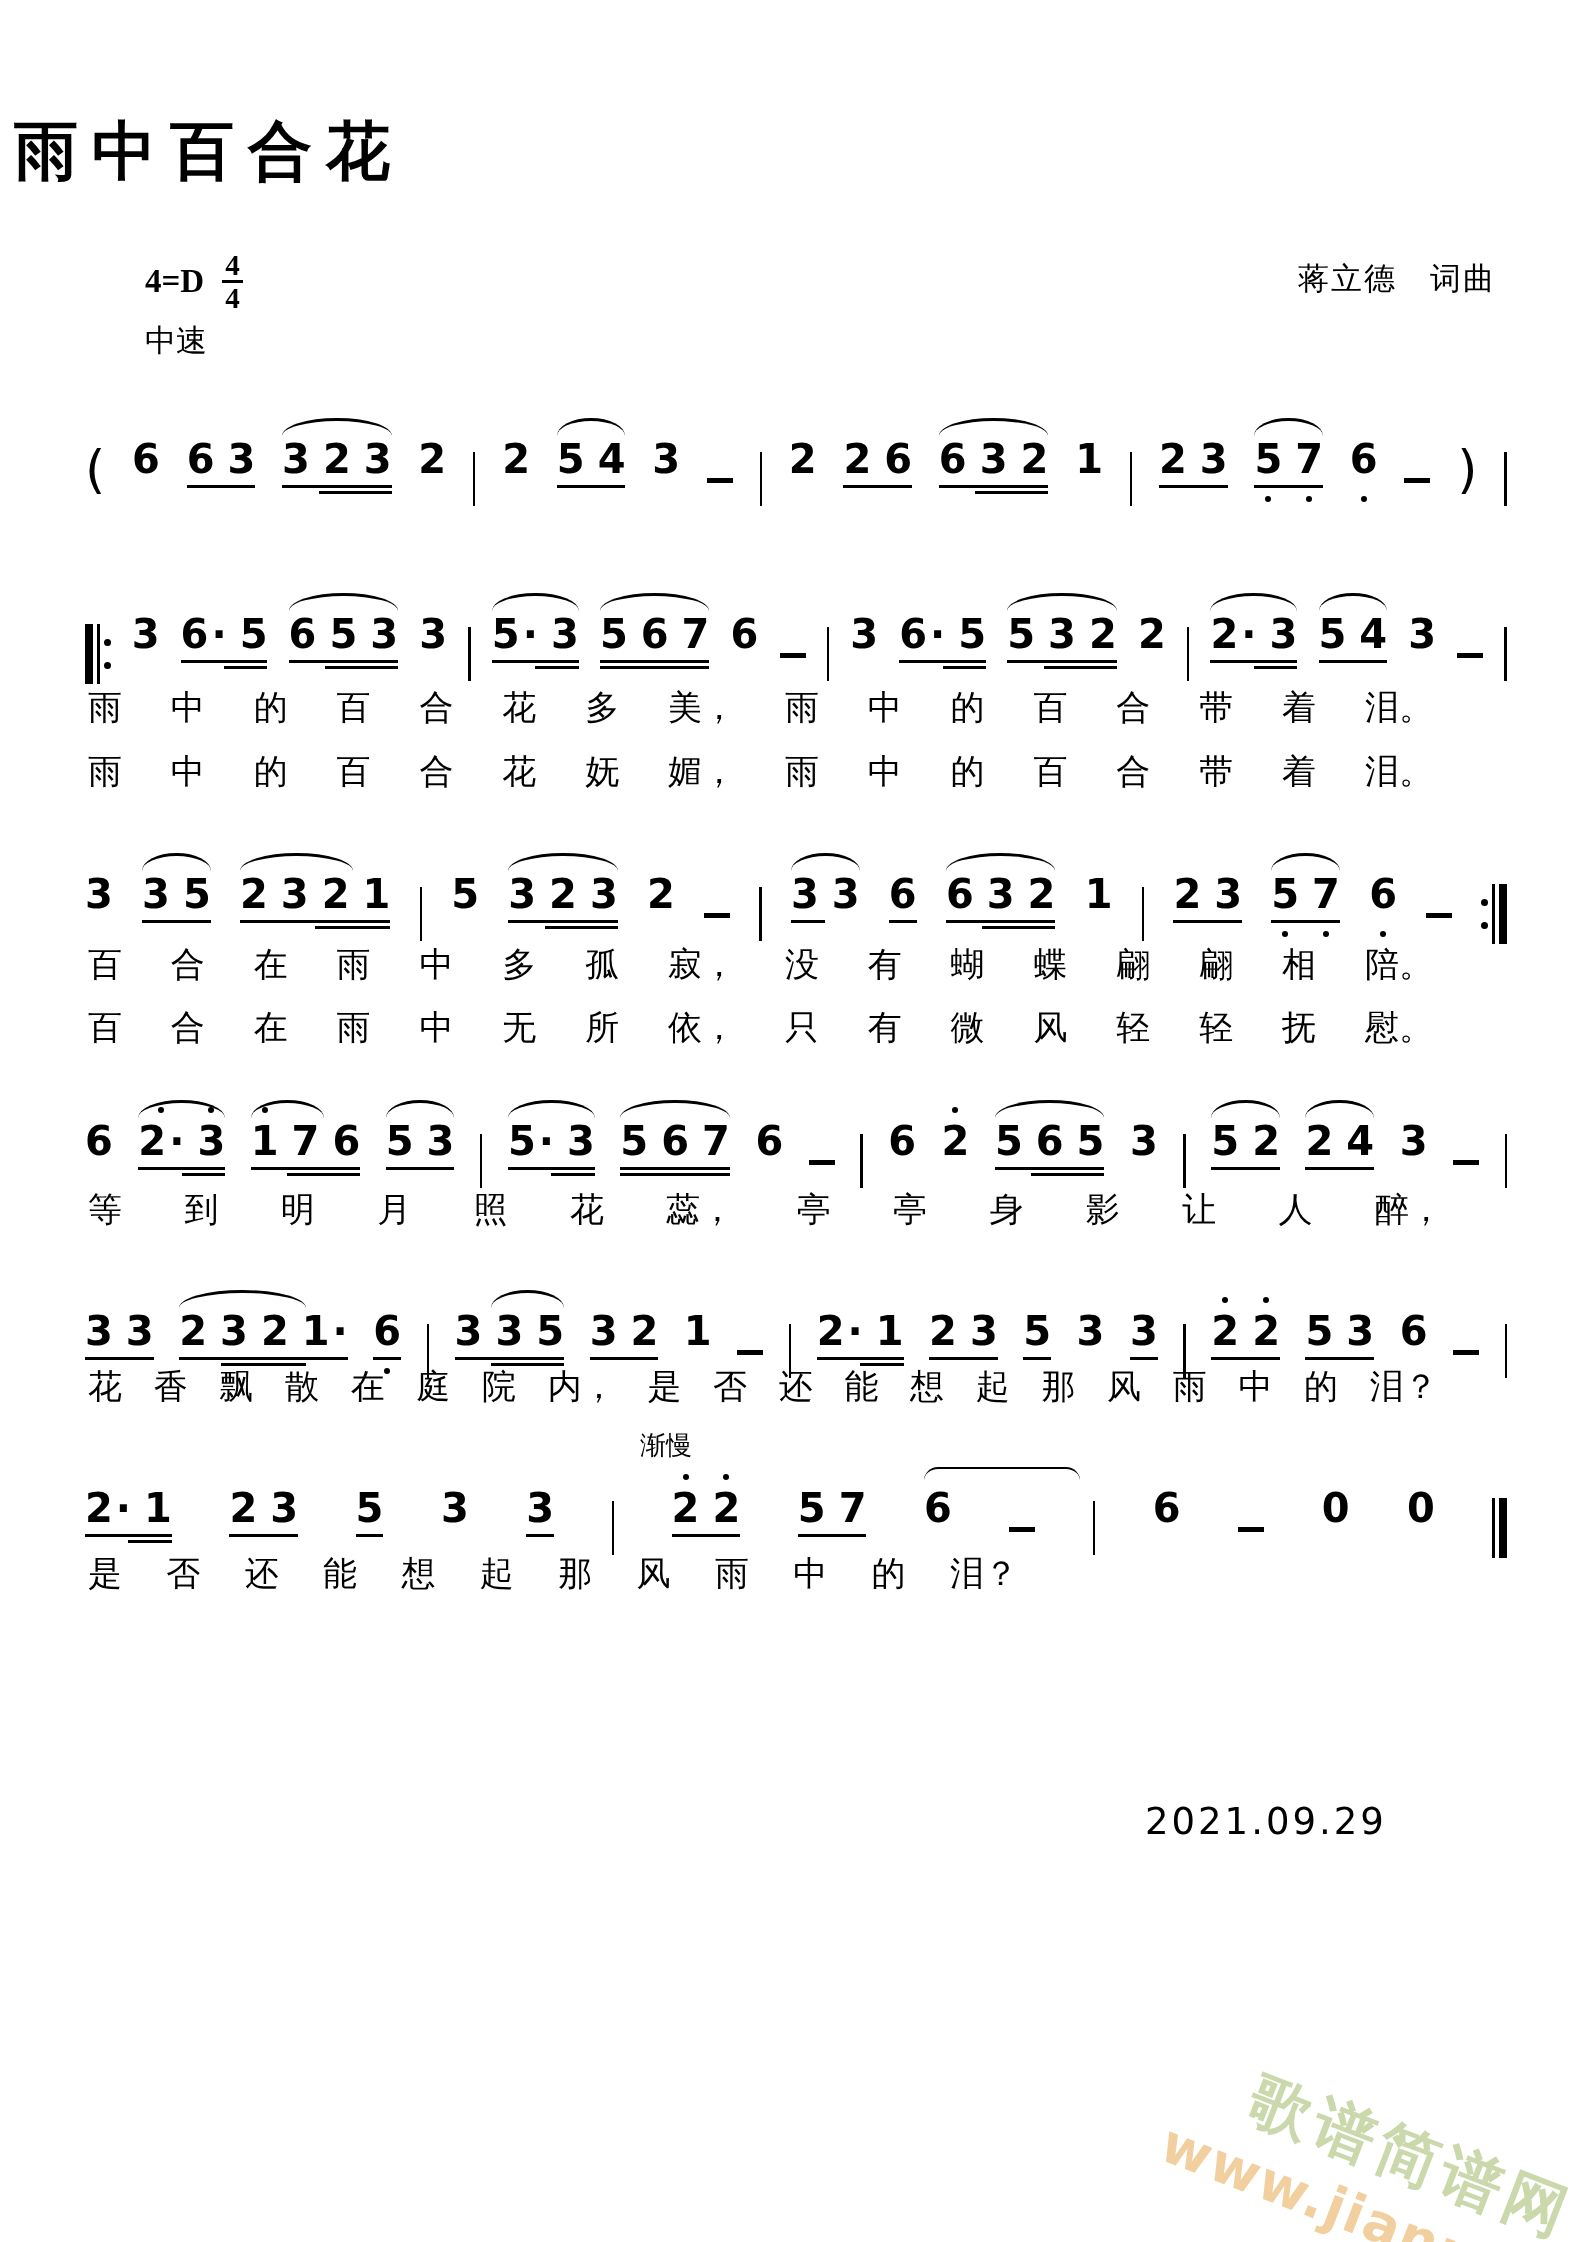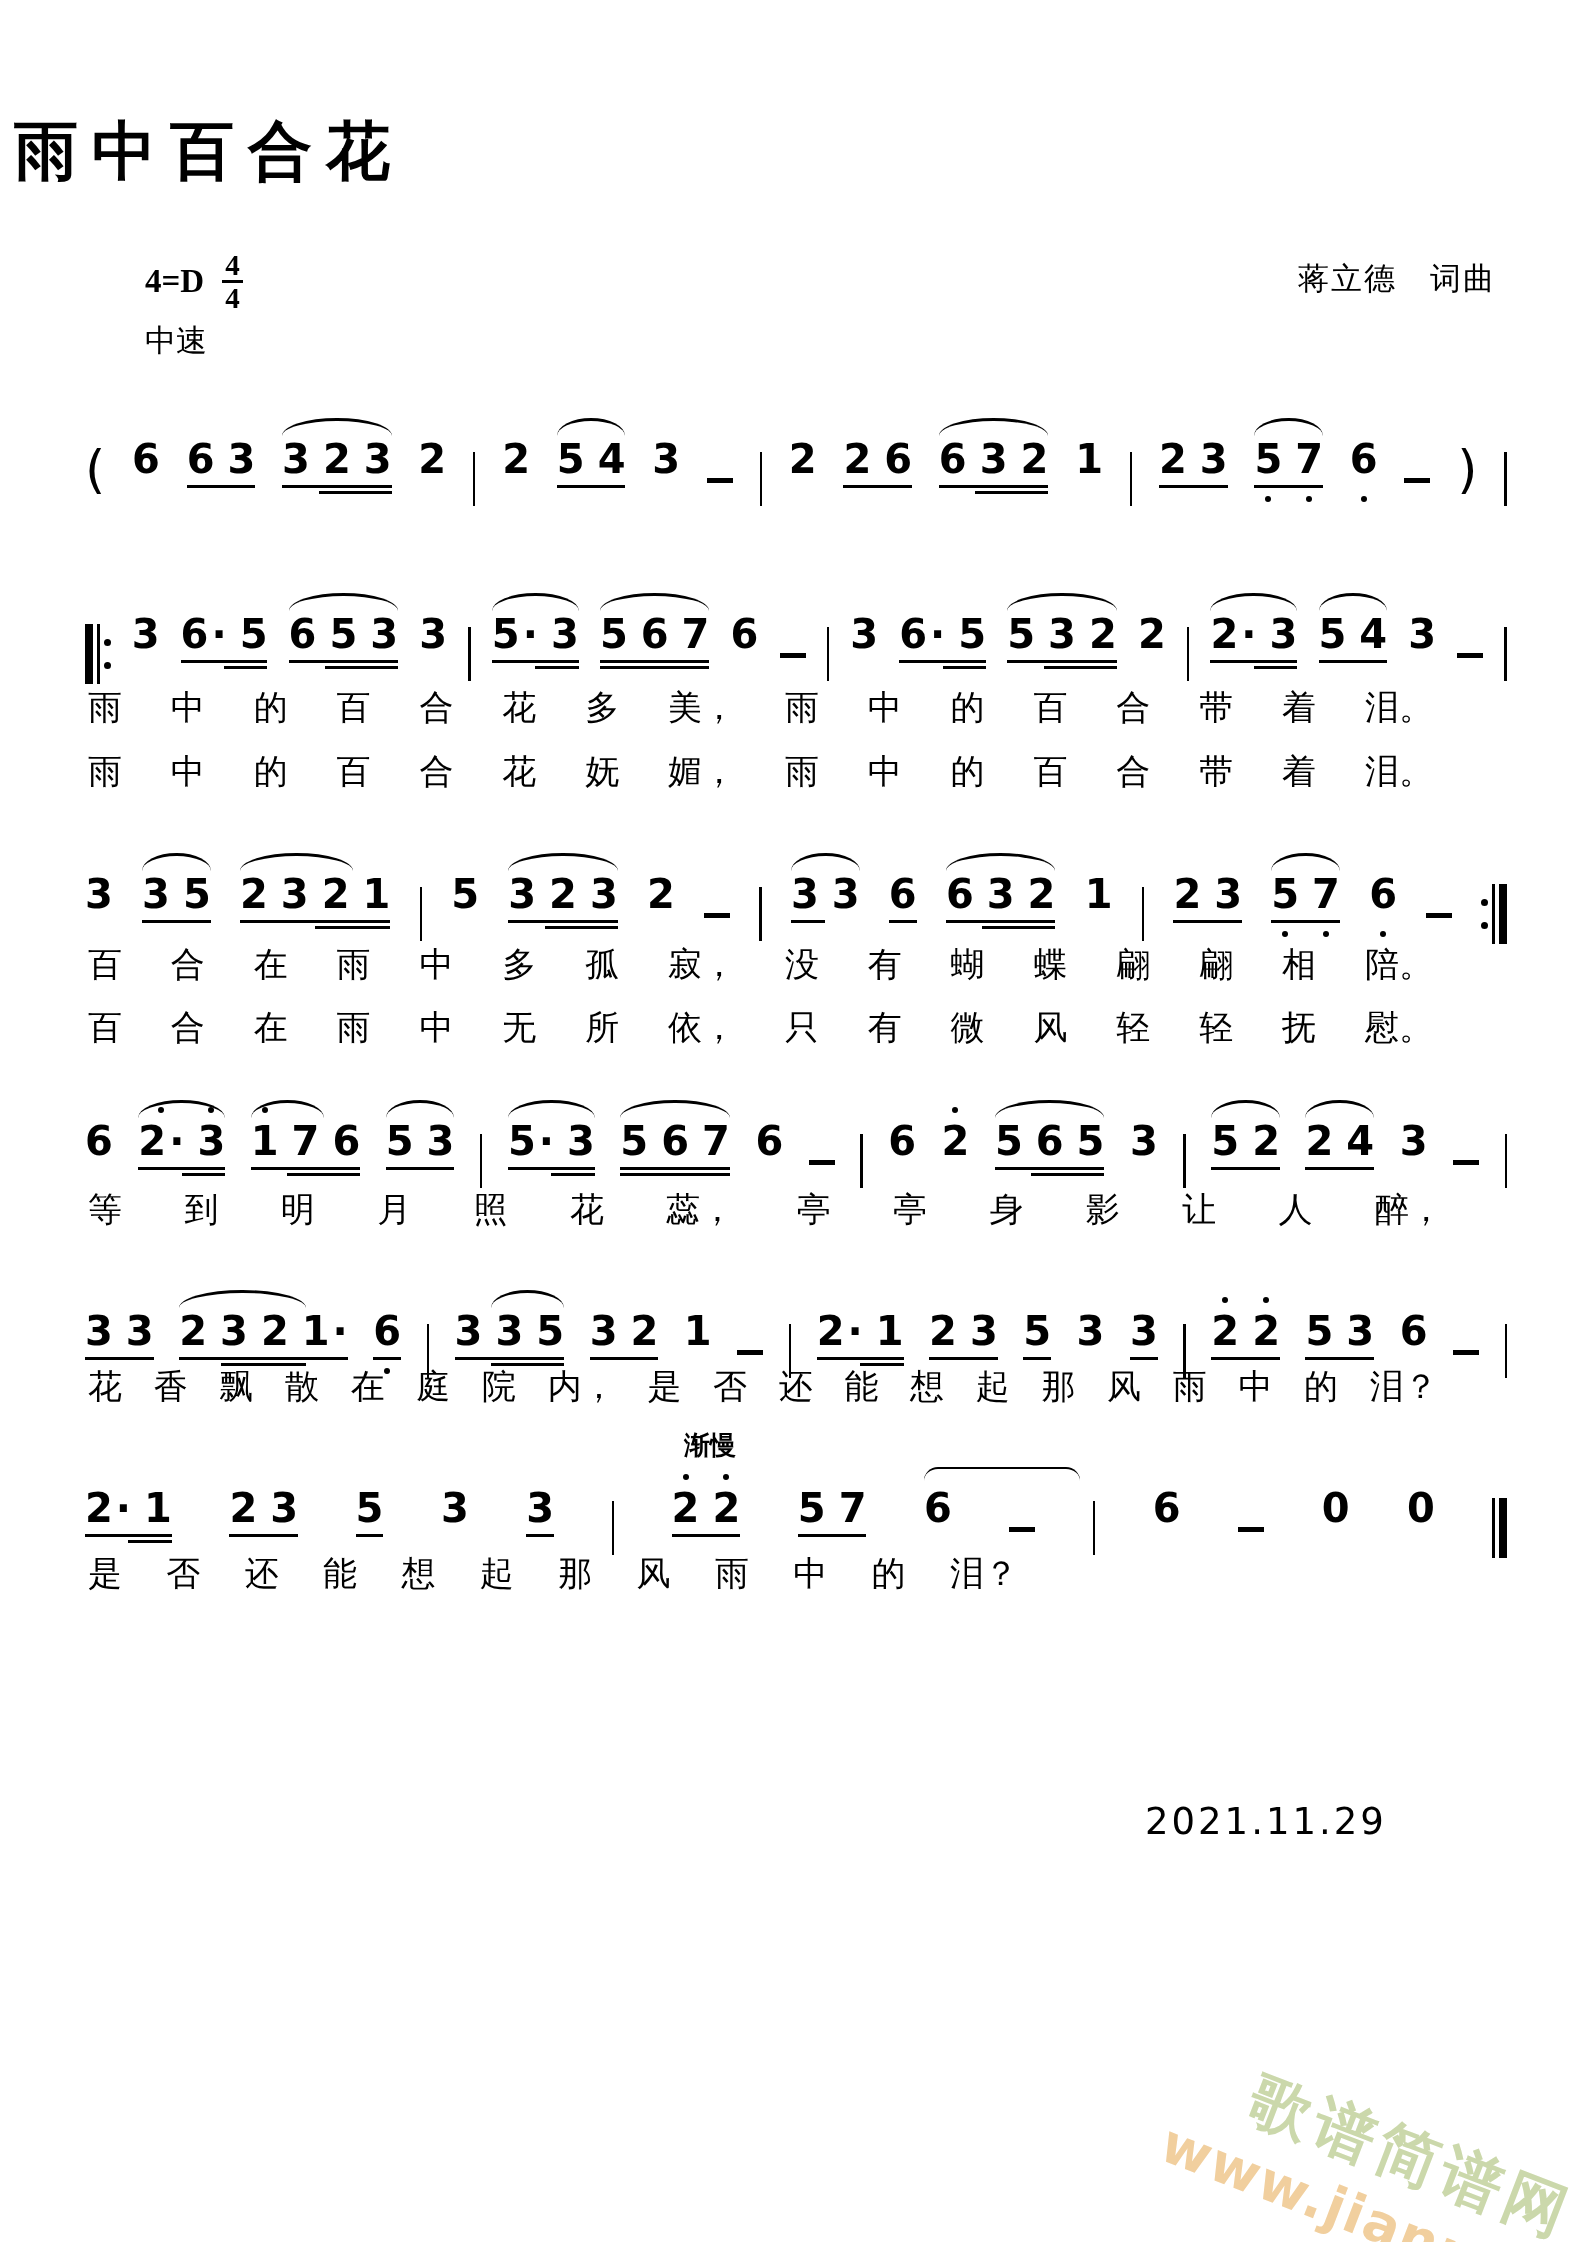--- a/index.html
+++ b/index.html
@@ -7,21 +7,21 @@
         font-family:"Liberation Serif","DejaVu Serif",serif;color:#000;}
   
   .title{position:absolute;top:108px;left:14px;width:100%;text-align:left;
          font-size:64px;font-weight:700;letter-spacing:14px;}
   .keyrow{position:absolute;top:250px;left:145px;display:flex;align-items:center;gap:18px;}
   .keysig{font-size:33px;font-weight:700;}
   .meter{display:inline-flex;flex-direction:column;align-items:center;font-size:29px;font-weight:700;line-height:1.05;}
   .meter .mtop{border-bottom:3px solid #000;padding:0 3px;}
   .composer{position:absolute;top:258px;right:88px;font-size:31px;letter-spacing:2px;}
   .tempo{position:absolute;top:320px;left:145px;font-size:31px;}
-  .rit{position:absolute;font-size:26px;font-weight:700;margin-left:44px;}
+  .rit{position:absolute;font-size:26px;font-weight:400;}
   .datestamp{position:absolute;top:1800px;left:1145px;font-size:37px;letter-spacing:3px;
              font-family:"DejaVu Sans","Liberation Sans",sans-serif;}
   
   .sys{position:absolute;left:85px;width:1422px;display:flex;justify-content:space-between;
        align-items:flex-start;padding-top:22px;}
   .grp{position:relative;display:inline-flex;gap:13px;padding-bottom:16px;}
   .nt{position:relative;display:inline-block;}
   .num{font-family:"DejaVu Sans","Liberation Sans",sans-serif;font-weight:700;
        font-size:40px;line-height:44px;}
   .ad{font-style:normal;font-weight:700;font-size:40px;line-height:44px;margin-left:3px;
@@ -64,21 +64,21 @@
     <span class="meter">
       <span class="mtop">4</span>
       <span class="mbot">4</span>
     </span>
   </div>
 
   <div class="composer">蒋立德　词曲</div>
   <div class="tempo">中速</div>
 
   <div class="rit" style="left: 640px; top: 1428px;">渐慢</div>
-  <div class="datestamp">2021.11.29</div>
+  <div class="datestamp">2021.09.29</div>
 
   <div id="score">
       <div class="sys" style="top: 415px;">
         <span class="paren">(</span>
         <span class="grp">
           <span class="nt"><span class="num">6</span></span>
         </span>
         <span class="grp">
           <span class="nt"><span class="num">6</span></span>
           <span class="nt"><span class="num">3</span></span>

